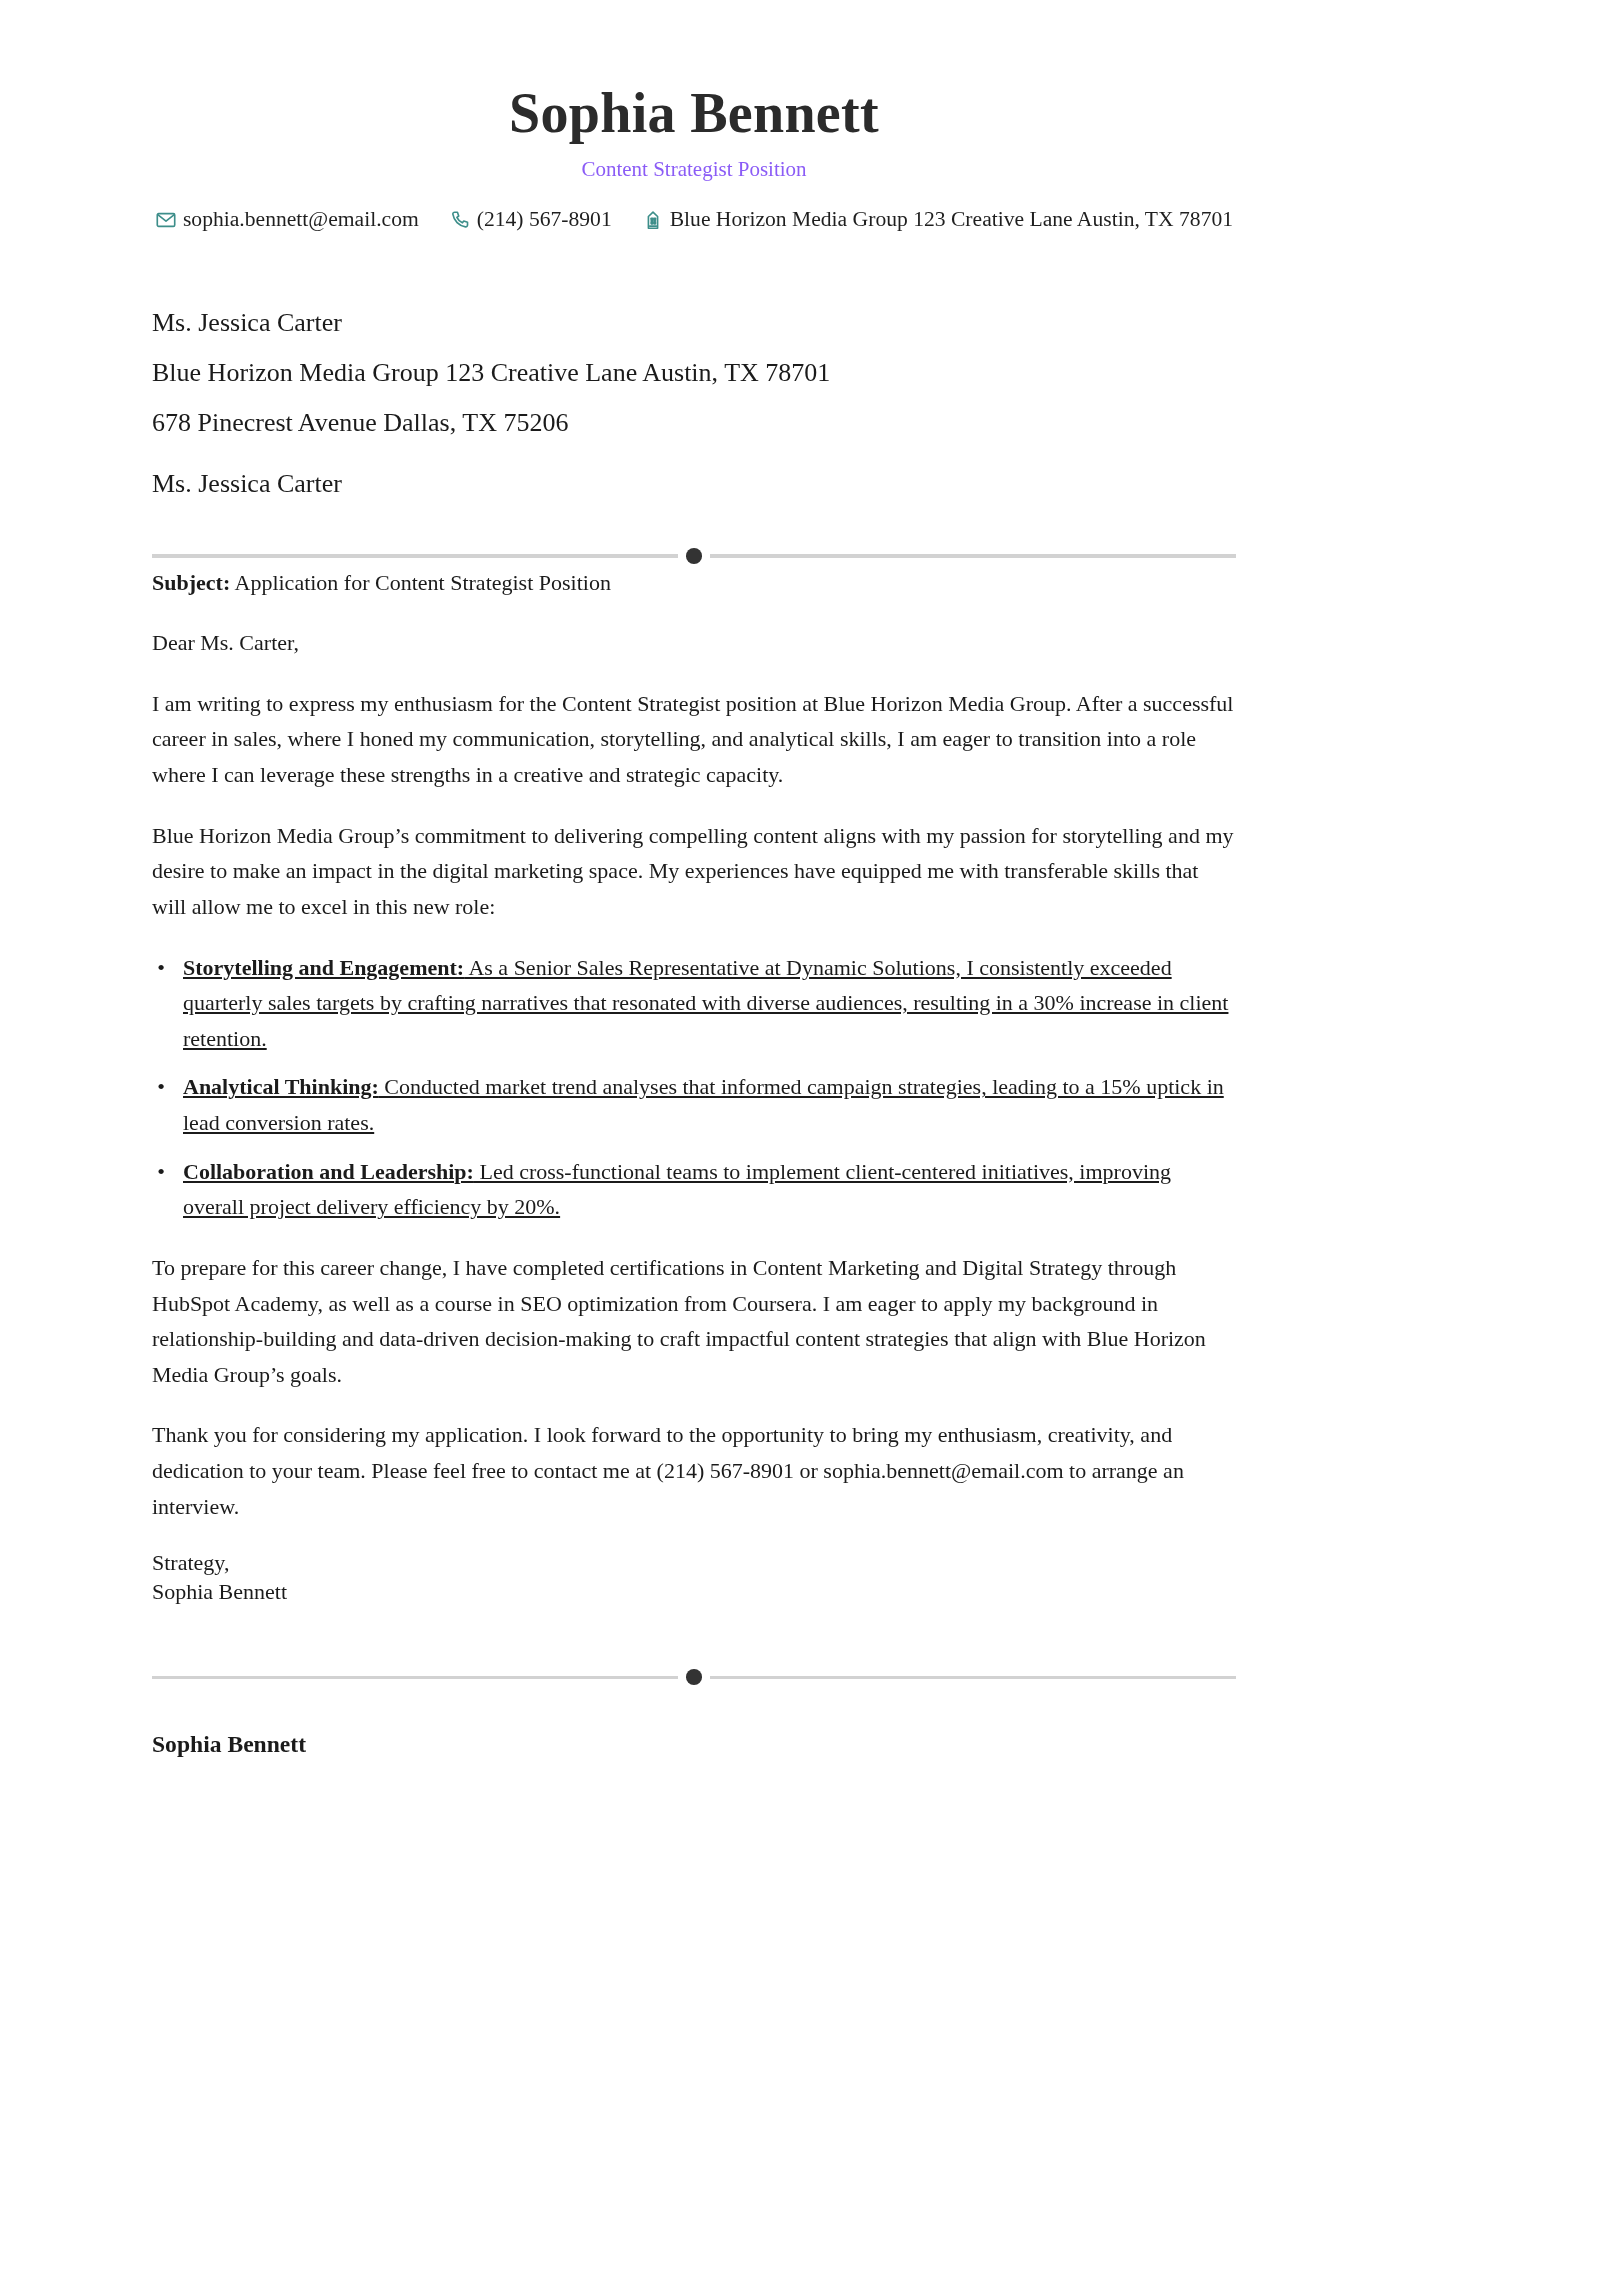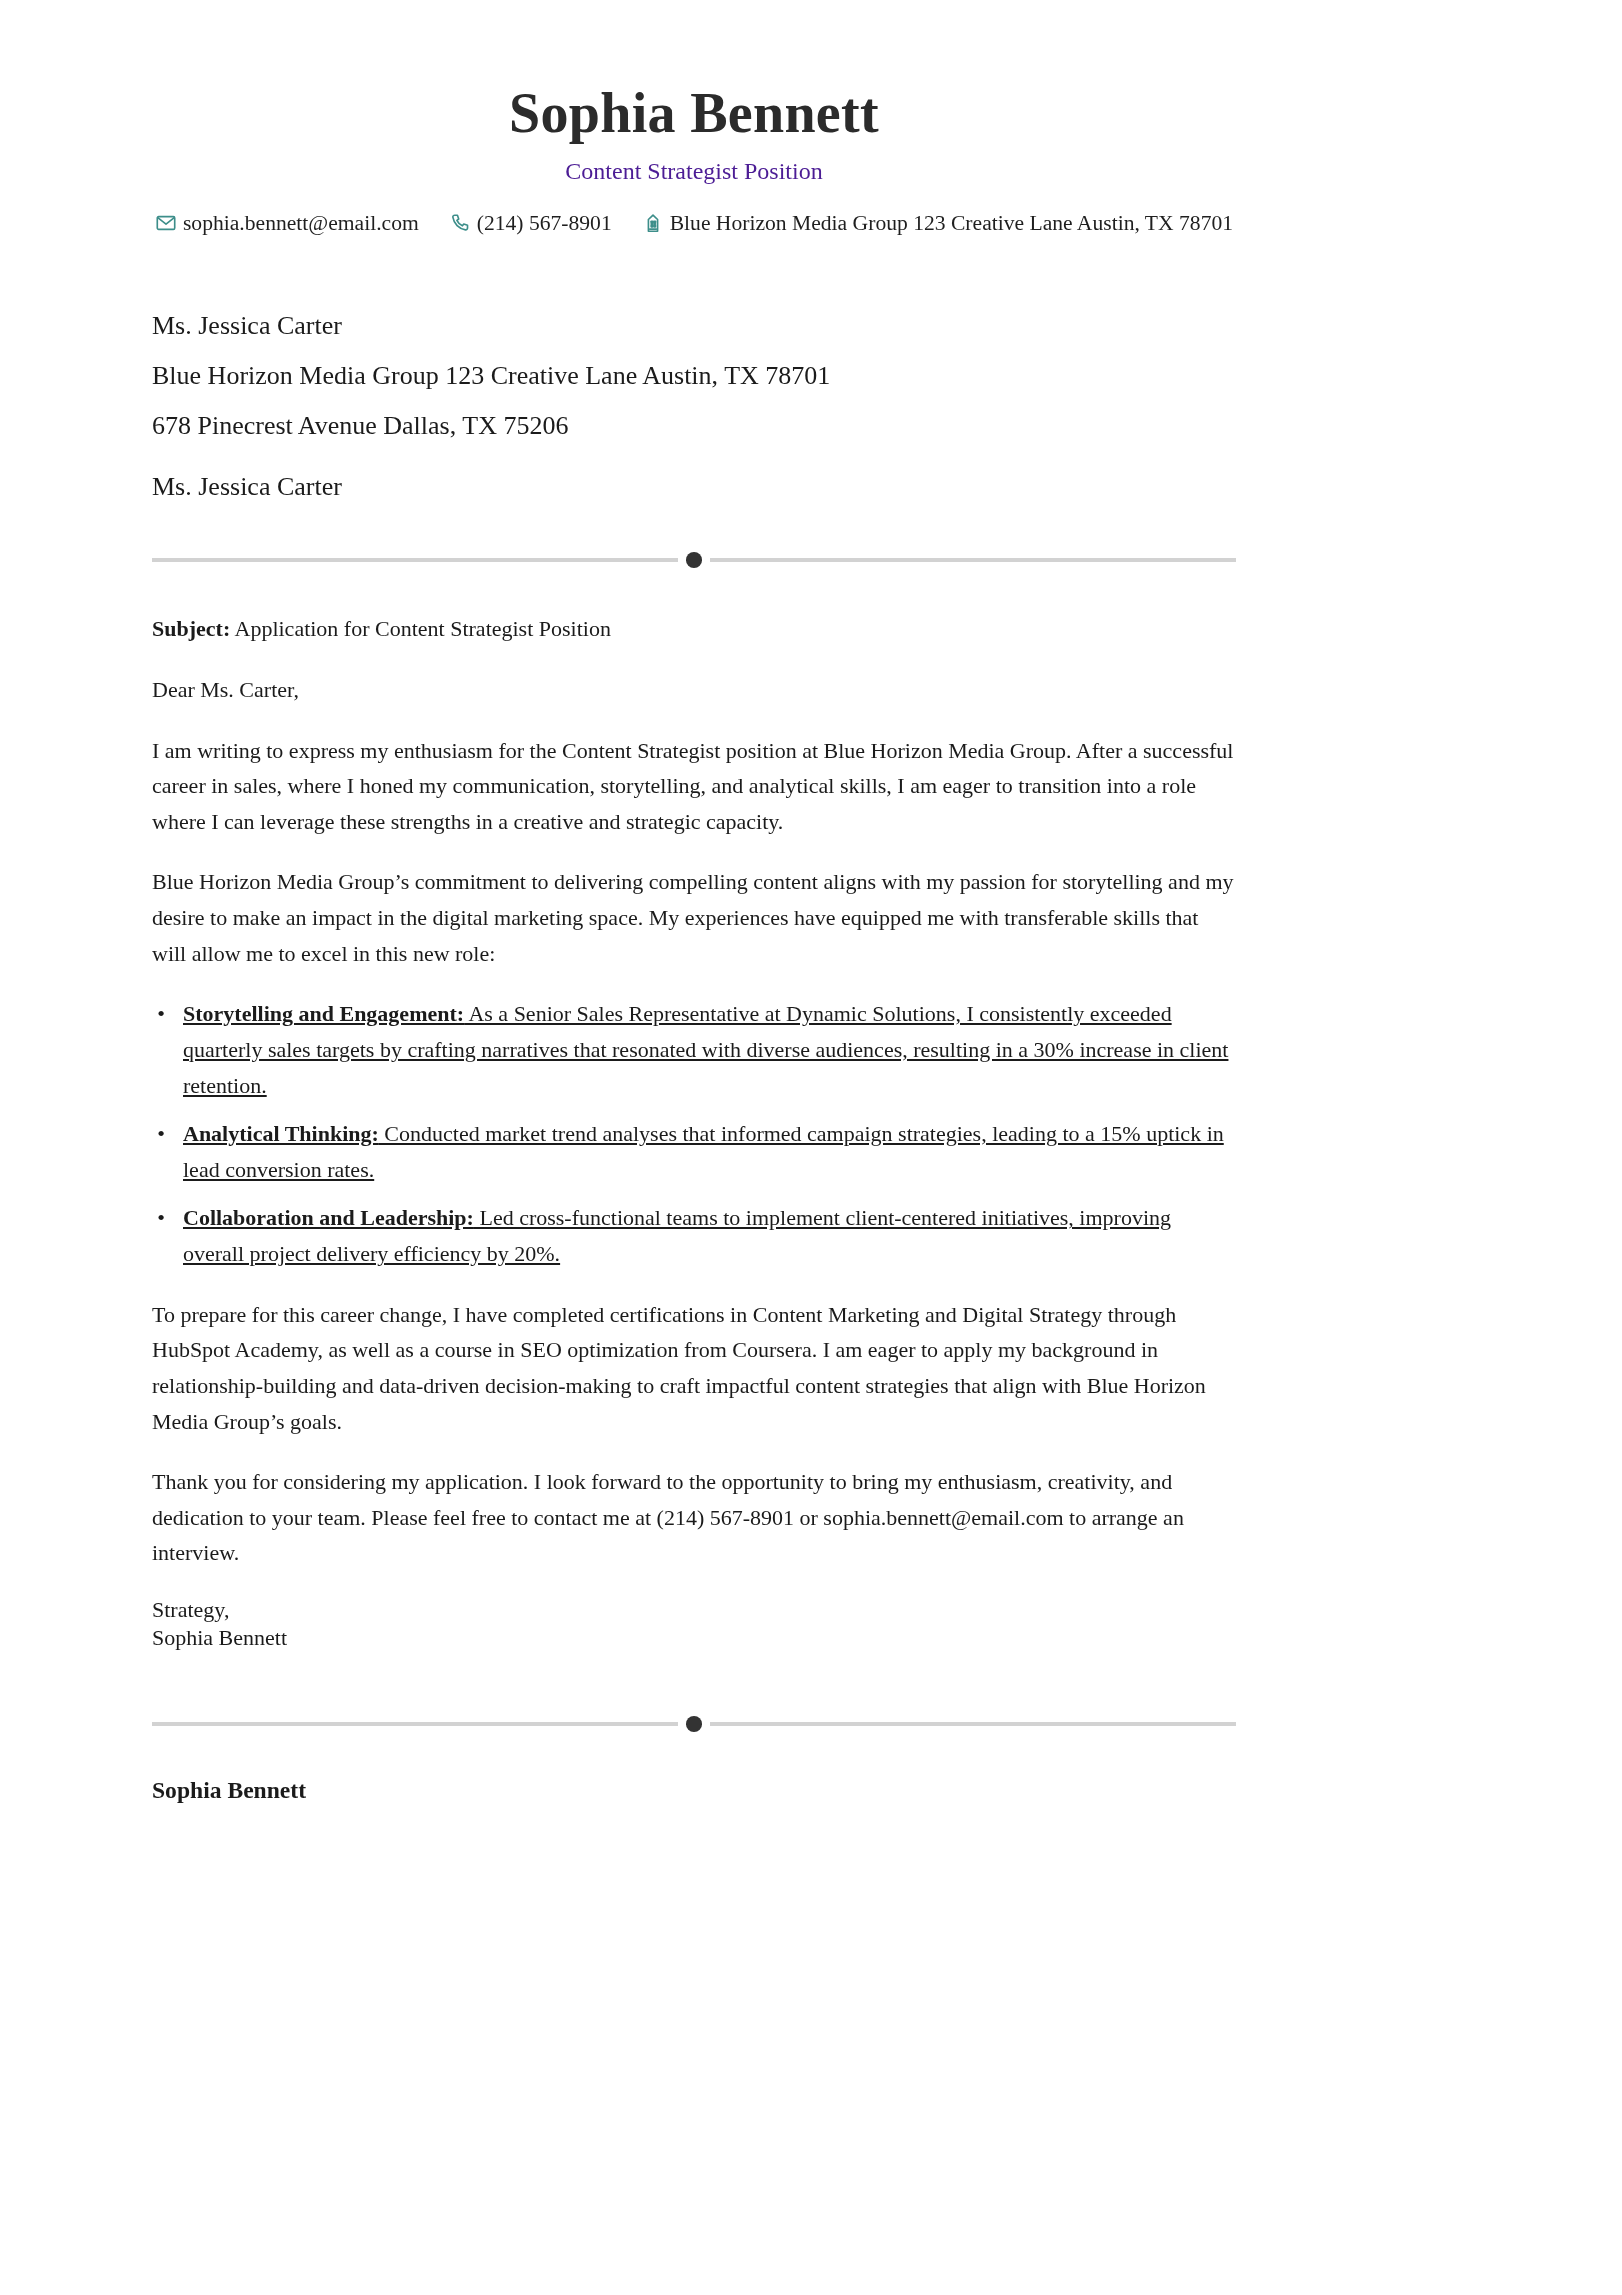--- a/index.html
+++ b/index.html
@@ -31,23 +31,23 @@
   }
   .name-title {
     font-size: 56px;
     font-weight: 700;
     letter-spacing: 0.3px;
     color: #2b2b2b;
     line-height: 1.06;
     margin: 0;
   }
   .job-title {
-    font-size: 24px;
+    font-size: 21px;
     font-weight: 400;
-    color: #4c1d95;
+    color: #8b5cf6;
     line-height: 1.25;
     margin: 13px 0 8px 0;
   }
 
   .contact-row {
     display: flex;
     justify-content: center;
     align-items: center;
     gap: 30px;
     margin-top: 26px;
@@ -103,21 +103,20 @@
     flex: 0 0 auto;
     width: 15.7px;
     height: 15.7px;
     border-radius: 50%;
     background: #333333;
     margin: 0 7.9px;
   }
 
   
   .letter-body {
-    margin-top: 43px;
   }
   .para {
     font-size: 22px;
     line-height: 1.62;
     margin: 0 0 25px 0;
     color: #1b1b1b;
     text-align: left;
   }
   .para b, .lead { font-weight: 700; }
 

